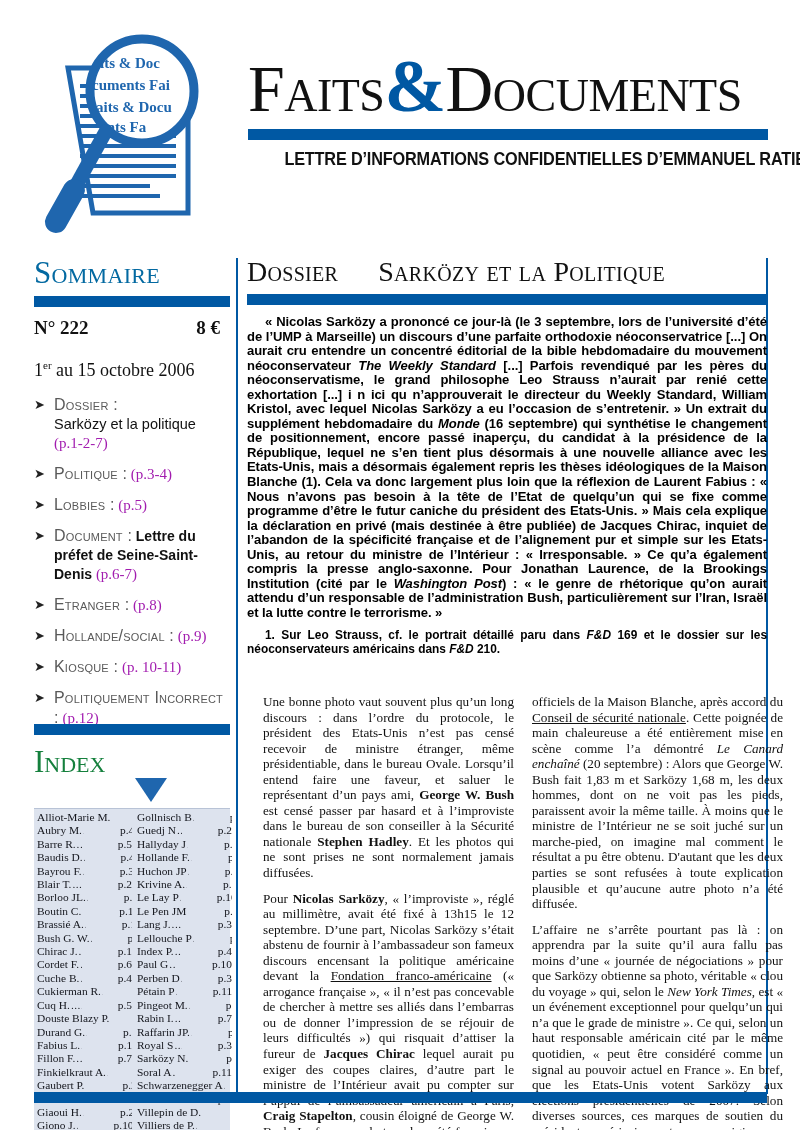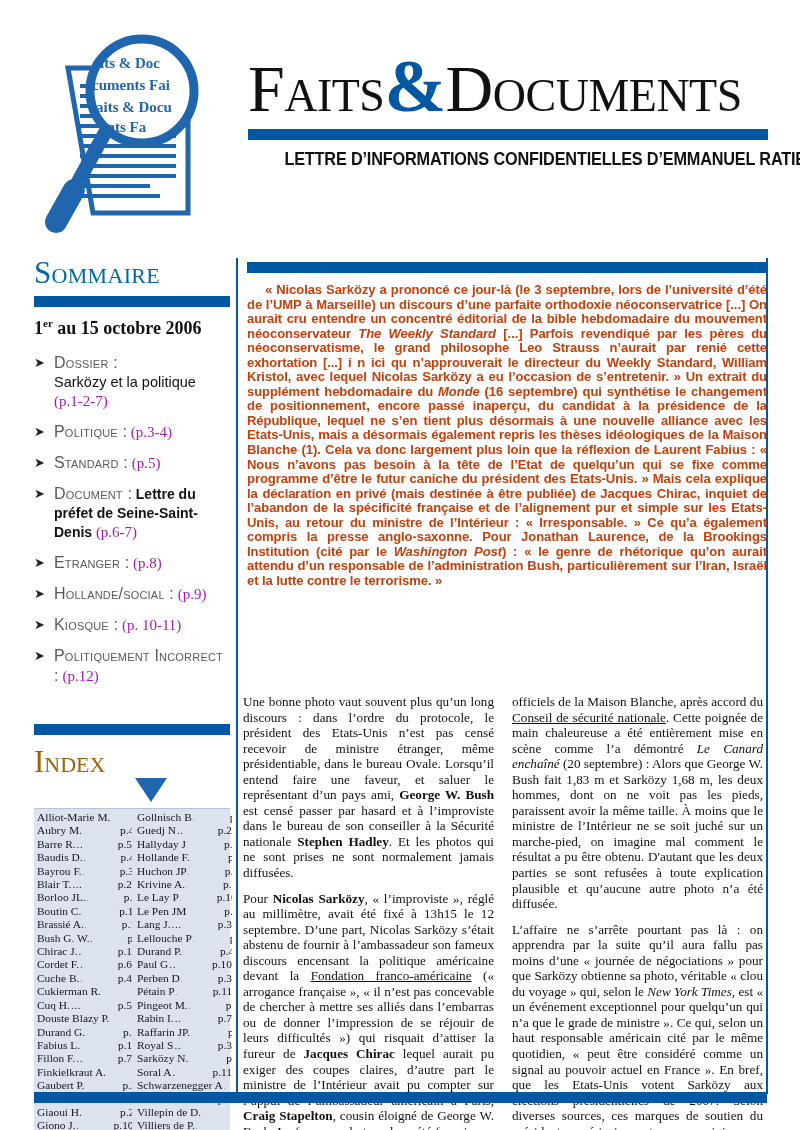--- a/index.html
+++ b/index.html
@@ -100,24 +100,24 @@
   #issue-line {
     display: flex;
     justify-content: space-between;
     align-items: baseline;
     font-weight: bold;
     font-size: 19px;
     color: #111;
     padding-right: 10px;
   }
   #date-line {
-    font-weight: bold;
+    font-weight: normal;
     font-size: 18px;
     color: #111;
-    margin-top: 3px;
+    margin-top: 20px;
   }
   #date-line .sup { font-size: 11px; vertical-align: super; }
 
   #toc { margin-top: 14px; }
   .toc-item {
     position: relative;
     padding-left: 20px;
     margin-bottom: 11px;
     font-size: 15px;
     line-height: 19px;
@@ -158,21 +158,21 @@
   
   #index-block {
     position: absolute;
     left: 34px; top: 718px;
     width: 196px;
   }
   #index-head {
     font-family: "Liberation Serif", "DejaVu Serif", serif;
     font-size: 31px;
     font-variant: small-caps;
-    color: #a16207;
+    color: #15803d;
     line-height: 34px;
     margin-top: 4px;
   }
   #index-chevron {
     text-align: center;
     margin-top: -2px;
     margin-bottom: 1px;
     margin-left: 38px;
   }
   #index-table {
@@ -220,41 +220,41 @@
   #dossier-title {
     margin-left: 40px;
     letter-spacing: 0.3px;
   }
   #lead {
     font-family: "Liberation Sans", "DejaVu Sans", sans-serif;
     font-weight: bold;
     font-size: 13.05px;
     line-height: 14.55px;
     text-align: justify;
-    color: #c2410c;
+    color: #000000;
     margin-top: 8px;
     letter-spacing: -0.08px;
   }
   #lead .ind { display: inline-block; width: 18px; }
   #lead i { font-style: italic; }
   #footnote {
     font-family: "Liberation Sans", "DejaVu Sans", sans-serif;
     font-weight: bold;
     font-size: 11.9px;
     line-height: 13.6px;
     text-align: justify;
     color: #000;
     margin-top: 9px;
   }
   #footnote .ind { display: inline-block; width: 18px; }
   #footnote i { font-style: italic; }
 
   #body-cols {
     position: absolute;
-    left: 243px; top: 694px;
+    left: 263px; top: 694px;
     width: 520px;
     height: 380px;
     display: flex;
     gap: 18px;
   }
   .bodycol {
     width: 251px;
     font-family: "Liberation Serif", "DejaVu Serif", serif;
     font-size: 13.2px;
     line-height: 15.55px;
@@ -321,28 +321,32 @@
   </div>
 </div>
 
 <div class="vline" style="left:236px; top:258px; height:836px;"></div>
 <div class="vline" style="left:766px; top:258px; height:836px;"></div>
 
 <div id="sidebar">
   <div class="section-head">Sommaire</div>
   <div class="bar"></div>
 
+  <div id="issue-line">
+    <span>N° 222</span>
+    <span>8 €</span>
+  </div>
   <div id="date-line">
     1<span class="sup">er</span> au 15 octobre 2006
   </div>
 
   <div id="toc">
       <div class="toc-item"><span class="toc-arrow">➤</span><span class="toc-cat">Dossier :</span><span class="toc-sub">Sarközy et la politique</span><span class="toc-page">(p.1-2-7)</span></div>
       <div class="toc-item"><span class="toc-arrow">➤</span><span class="toc-cat">Politique :</span> <span class="toc-page">(p.3-4)</span></div>
-      <div class="toc-item"><span class="toc-arrow">➤</span><span class="toc-cat">Standard :</span> <span class="toc-page">(p.5)</span></div>
+      <div class="toc-item"><span class="toc-arrow">➤</span><span class="toc-cat">Lobbies :</span> <span class="toc-page">(p.5)</span></div>
       <div class="toc-item"><span class="toc-arrow">➤</span><span class="toc-cat">Document :</span> <span class="toc-strong">Lettre du préfet de Seine-Saint-Denis</span> <span class="toc-page">(p.6-7)</span></div>
       <div class="toc-item"><span class="toc-arrow">➤</span><span class="toc-cat">Etranger :</span> <span class="toc-page">(p.8)</span></div>
       <div class="toc-item"><span class="toc-arrow">➤</span><span class="toc-cat">Hollande/social :</span> <span class="toc-page">(p.9)</span></div>
       <div class="toc-item"><span class="toc-arrow">➤</span><span class="toc-cat">Kiosque :</span> <span class="toc-page">(p. 10-11)</span></div>
       <div class="toc-item"><span class="toc-arrow">➤</span><span class="toc-cat">Politiquement Incorrect :</span> <span class="toc-page">(p.12)</span></div>
     </div>
 </div>
 
 <div id="index-block">
   <div class="bar"></div>
@@ -520,21 +524,21 @@
           <span class="idx-name">Lang J.</span>
           <span class="idx-dots">..........................................</span>
           <span class="idx-pg">p.3</span>
         </div>
         <div class="idx-row">
           <span class="idx-name">Lellouche P</span>
           <span class="idx-dots">..........................................</span>
           <span class="idx-pg">p.2</span>
         </div>
         <div class="idx-row">
-          <span class="idx-name">Durand P.</span>
+          <span class="idx-name">Index P.</span>
           <span class="idx-dots">..........................................</span>
           <span class="idx-pg">p.4</span>
         </div>
         <div class="idx-row">
           <span class="idx-name">Paul G</span>
           <span class="idx-dots">..........................................</span>
           <span class="idx-pg">p.10</span>
         </div>
         <div class="idx-row">
           <span class="idx-name">Perben D</span>
@@ -594,22 +598,27 @@
         <div class="idx-row">
           <span class="idx-name">Villiers de P.</span>
           <span class="idx-dots">..........................................</span>
           <span class="idx-pg">p.4</span>
         </div>
       </div>
   </div>
 </div>
 
 <div id="main">
+  <div id="dossier-head">
+    <span id="dossier-label">Dossier</span>
+    <span id="dossier-title">Sarközy et la Politique</span>
+  </div>
   <div class="bar"></div>
   <div id="lead"><span class="ind"></span><span id="lead-text">« Nicolas Sarközy a prononcé ce jour-là (le 3 septembre, lors de l’université d’été de l’UMP à Marseille) un discours d’une parfaite orthodoxie néoconservatrice [...] On aurait cru entendre un concentré éditorial de la bible hebdomadaire du mouvement néoconservateur <i>The Weekly Standard</i> [...] Parfois revendiqué par les pères du néoconservatisme, le grand philosophe Leo Strauss n’aurait par renié cette exhortation [...] i n ici qu n’approuverait le directeur du Weekly Standard, William Kristol, avec lequel Nicolas Sarközy a eu l’occasion de s’entretenir. » Un extrait du supplément hebdomadaire du <i>Monde</i> (16 septembre) qui synthétise le changement de positionnement, encore passé inaperçu, du candidat à la présidence de la République, lequel ne s’en tient plus désormais à une nouvelle alliance avec les Etats-Unis, mais a désormais également repris les thèses idéologiques de la Maison Blanche (1). Cela va donc largement plus loin que la réflexion de Laurent Fabius : « Nous n’avons pas besoin à la tête de l’Etat de quelqu’un qui se fixe comme programme d’être le futur caniche du président des Etats-Unis. » Mais cela explique la déclaration en privé (mais destinée à être publiée) de Jacques Chirac, inquiet de l’abandon de la spécificité française et de l’alignement pur et simple sur les Etats-Unis, au retour du ministre de l’Intérieur : « Irresponsable. » Ce qu’a également compris la presse anglo-saxonne. Pour Jonathan Laurence, de la Brookings Institution (cité par le <i>Washington Post</i>) : « le genre de rhétorique qu’on aurait attendu d’un responsable de l’administration Bush, particulièrement sur l’Iran, Israël et la lutte contre le terrorisme. »</span></div>
+  <div id="footnote"><span class="ind"></span><span id="footnote-text">1. Sur Leo Strauss, cf. le portrait détaillé paru dans <i>F&amp;D</i> 169 et le dossier sur les néoconservateurs américains dans <i>F&amp;D</i> 210.</span></div>
 </div>
 
 <div id="body-cols">
   <div class="bodycol" id="col-left">
       <p>Une bonne photo vaut souvent plus qu’un long discours : dans l’ordre du protocole, le président des Etats-Unis n’est pas censé recevoir de ministre étranger, même présidentiable, dans le bureau Ovale. Lorsqu’il entend faire une faveur, et saluer le représentant d’un pays ami, <b>George W. Bush</b> est censé passer par hasard et à l’improviste dans le bureau de son conseiller à la Sécurité nationale <b>Stephen Hadley</b>. Et les photos qui ne sont prises ne sont normalement jamais diffusées.</p>
       <p>Pour <b>Nicolas Sarközy</b>, « l’improviste », réglé au millimètre, avait été fixé à 13h15 le 12 septembre. D’une part, Nicolas Sarközy s’était abstenu de fournir à l’ambassadeur son fameux discours encensant la politique américaine devant la <u>Fondation franco-américaine</u> (« arrogance française », « il n’est pas concevable de chercher à mettre ses alliés dans l’embarras ou de donner l’impression de se réjouir de leurs difficultés ») qui risquait d’attiser la fureur de <b>Jacques Chirac</b> lequel aurait pu exiger des coupes claires, d’autre part le ministre de l’Intérieur avait pu compter sur l’appui de l’ambassadeur américain à Paris, <b>Craig Stapelton</b>, cousin éloigné de George W. Bush. La fameuse photo a donc été fournie par les services</p>
     </div>
   <div class="bodycol" id="col-right">
       <p>officiels de la Maison Blanche, après accord du <u>Conseil de sécurité nationale</u>. Cette poignée de main chaleureuse a été entièrement mise en scène comme l’a démontré <i>Le Canard enchaîné</i> (20 septembre) : Alors que George W. Bush fait 1,83 m et Sarközy 1,68 m, les deux hommes, dont on ne voit pas les pieds, paraissent avoir la même taille. À moins que le ministre de l’Intérieur ne se soit juché sur un marche-pied, on imagine mal comment le résultat a pu être obtenu. D'autant que les deux parties se sont refusées à toute explication plausible et qu’aucune autre photo n’a été diffusée.</p>
       <p>L’affaire ne s’arrête pourtant pas là : on apprendra par la suite qu’il aura fallu pas moins d’une « journée de négociations » pour que Sarközy obtienne sa photo, véritable « clou du voyage » qui, selon le <i>New York Times</i>, est « un événement exceptionnel pour quelqu’un qui n’a que le grade de ministre ». Ce qui, selon un haut responsable américain cité par le même quotidien, « peut être considéré comme un signal au pouvoir actuel en France ». En bref, que les Etats-Unis votent Sarközy aux élections présidentielles de 2007. Selon diverses sources, ces marques de soutien du président américain ont pour origine un entretien, après le 11 sep-</p>

